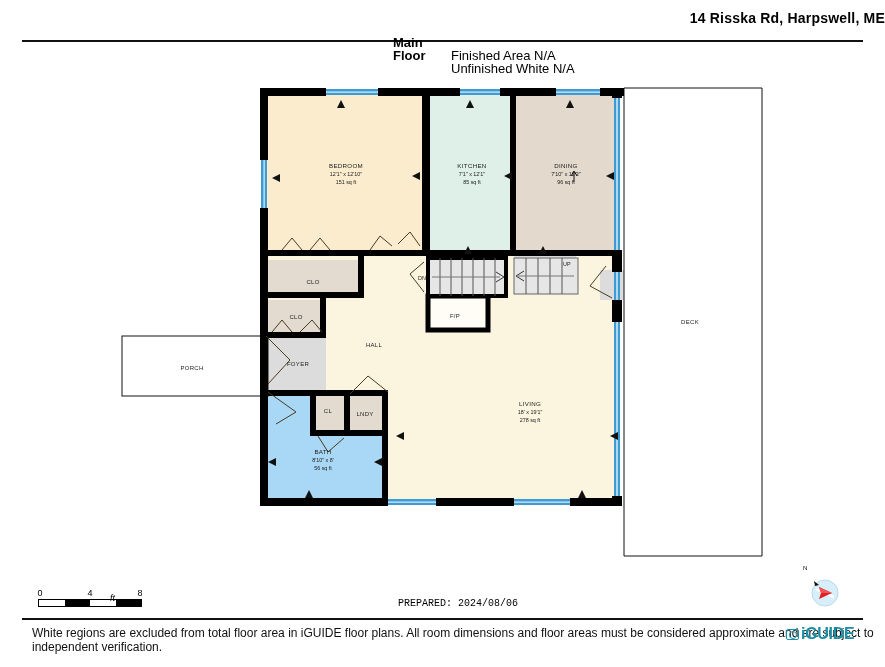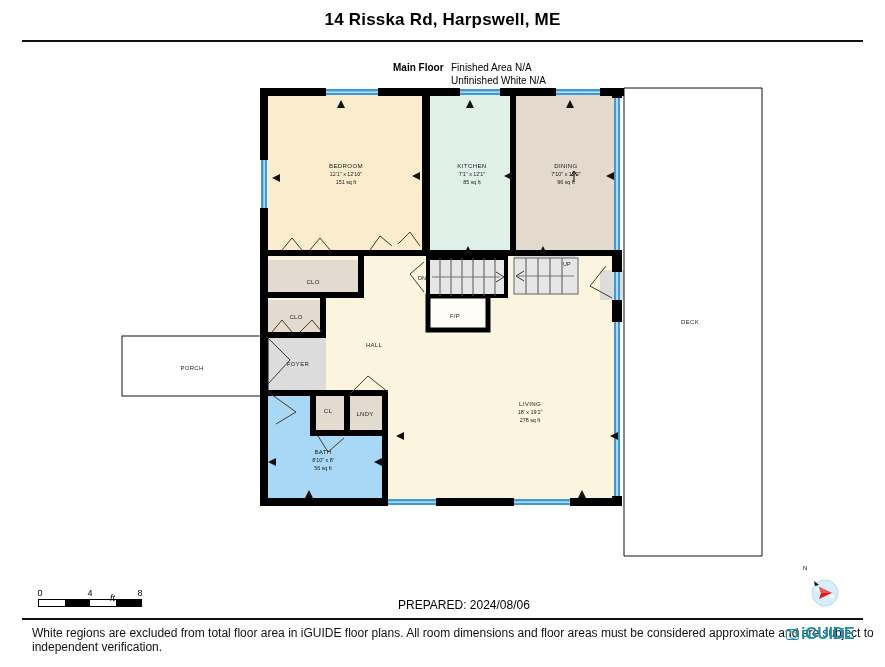--- a/index.html
+++ b/index.html
@@ -8,42 +8,42 @@
     background: #ffffff;
     font-family: "Liberation Sans", sans-serif;
     color: #000;
     overflow: hidden;
   }
   #page { position: relative; width: 885px; height: 667px; background:#fff; }
 
   
   .title {
     position:absolute; left:0; top:10px; width:885px;
-    text-align:center; font-size:17px; font-weight:bold; letter-spacing:.2px;
+    text-align:right; font-size:14px; font-weight:bold; letter-spacing:.2px;
   }
   .hrule-top {
     position:absolute; left:22px; top:40px; width:841px; height:2px; background:#111;
   }
-  .subhead { position:absolute; left:393px; top:61px; font-size:10px; line-height:13px; }
+  .subhead { position:absolute; left:393px; top:36px; font-size:13px; line-height:13px; }
   .subhead .lbl { font-weight:bold; display:inline-block; width:58px; }
   .subhead .val { display:inline-block; }
 
   
   #plan { position:absolute; left:0; top:0; width:885px; height:667px; }
 
   
   .scale-wrap { position:absolute; left:38px; top:588px; width:120px; }
   .scale-nums { position:relative; height:11px; font-size:9px; }
   .scale-nums span { position:absolute; top:0; transform:translateX(-50%); }
   .scale-bar { position:relative; width:104px; height:8px; border:1px solid #000; display:flex; }
   .scale-bar i { display:block; height:100%; flex:1 1 25%; }
   .scale-bar i.on { background:#000; }
   .scale-unit { position:absolute; left:110px; top:593px; font-size:9px;font-style:italic; }
 
-  .prepared { position:absolute; left:398px; top:598px; font-size:12px; }
+  .prepared { position:absolute; left:398px; top:598px; font-size:10px;font-family:Liberation Mono, monospace; }
 
   .hrule-bot { position:absolute; left:22px; top:618px; width:841px; height:2px; background:#111; }
   .disclaimer { position:absolute; left:32px; top:626px; font-size:12px; color:#111; }
 
   .logo { position:absolute; left:786px; top:626px; display:flex; align-items:center; gap:2px; }
   .logo .cam { width:13px; height:11px; border:1.6px solid #1b8fa8; border-radius:2px; position:relative; }
   .logo .cam:after {
     content:""; position:absolute; left:2px; top:1.5px; width:6px; height:6px;
     border:1.4px solid #1b8fa8; border-radius:50%;
   }

